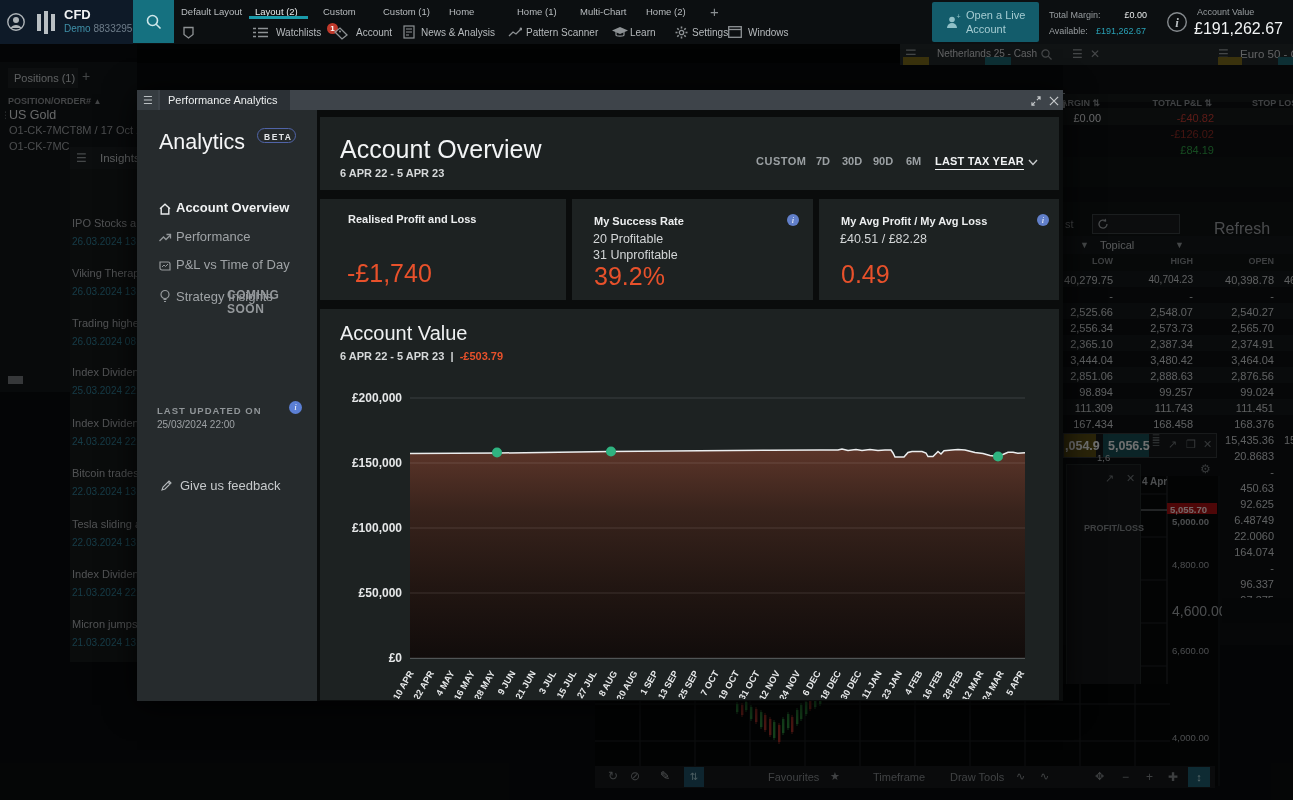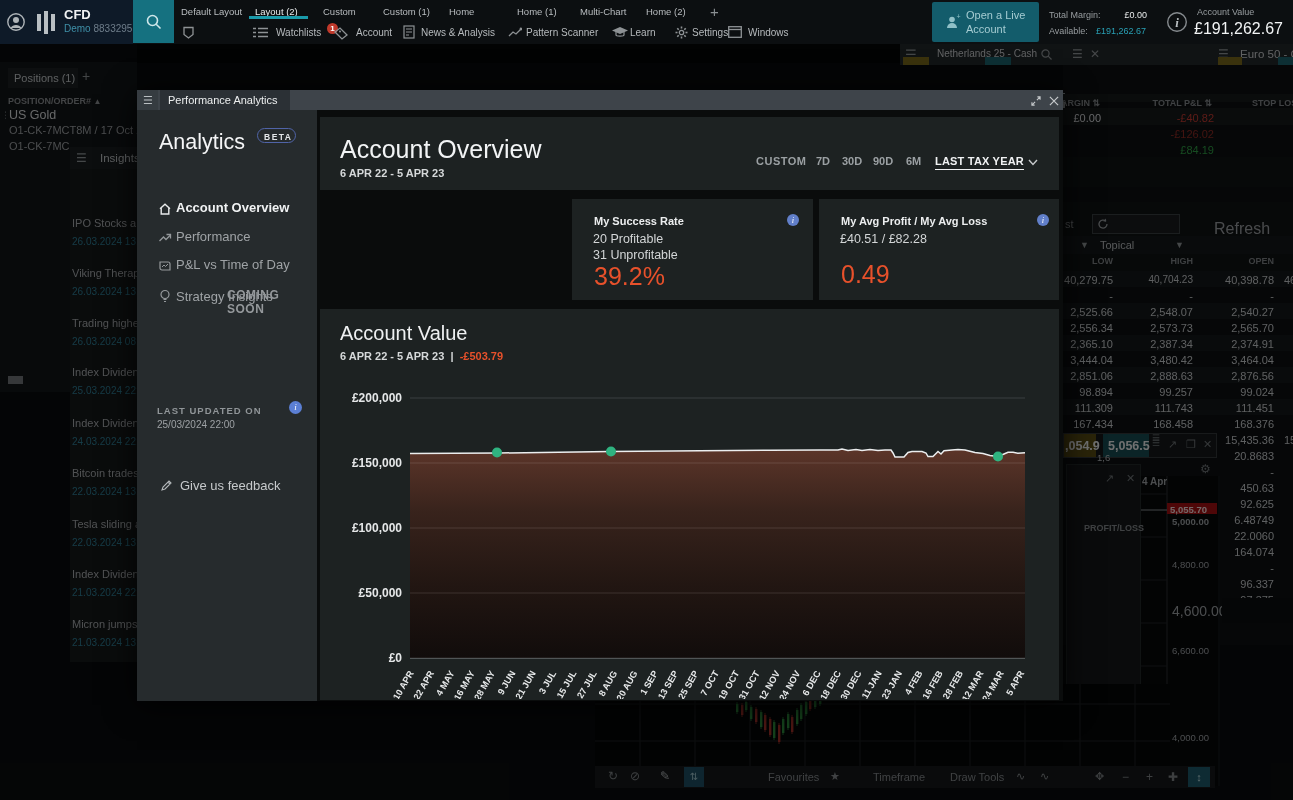--- a/index.html
+++ b/index.html
@@ -446,20 +446,24 @@
         <div class="abs" style="left:496px;top:38px;font-size:11px;font-weight:bold;color:#9ba0a3;">7D</div>
         <div class="abs" style="left:522px;top:38px;font-size:11px;font-weight:bold;color:#9ba0a3;">30D</div>
         <div class="abs" style="left:553px;top:38px;font-size:11px;font-weight:bold;color:#9ba0a3;">90D</div>
         <div class="abs" style="left:586px;top:38px;font-size:11px;font-weight:bold;color:#9ba0a3;">6M</div>
         <div class="abs" style="left:615px;top:38px;font-size:11px;font-weight:bold;letter-spacing:0.2px;color:#f0f2f3;border-bottom:1.5px solid #f0f2f3;padding-bottom:2px;">LAST TAX YEAR</div>
         <svg class="abs" style="left:708px;top:42px;" width="10" height="7" viewBox="0 0 10 7">
             <path d="M1 1 L5 5.5 L9 1" fill="none" stroke="#c6cacc" stroke-width="1.4"></path>
           </svg>
       </div>
 
+      <div class="abs" style="left:3px;top:89px;width:246px;height:101px;background:#1d2222;">
+        <div class="abs" style="left:28px;top:14px;font-size:11px;font-weight:bold;color:#eceeef;">Realised Profit and Loss</div>
+        <div class="abs" style="left:27px;top:60px;font-size:25px;color:#e8512b;">-£1,740</div>
+      </div>
       <div class="abs" style="left:255px;top:89px;width:241px;height:101px;background:#1d2222;">
         <div class="abs" style="left:22px;top:16px;font-size:11px;font-weight:bold;color:#eceeef;">My Success Rate</div>
         <div class="abs" style="left:21px;top:33px;font-size:12.5px;color:#d3d6d7;">20 Profitable</div>
         <div class="abs" style="left:21px;top:49px;font-size:12.5px;color:#d3d6d7;">31 Unprofitable</div>
         <div class="abs" style="left:22px;top:63px;font-size:25px;color:#e8512b;">39.2%</div>
         <div class="abs" style="left:215px;top:15px;width:12px;height:12px;border-radius:6px;background:#617fc9;color:#fff;font-size:8.5px;text-align:center;line-height:12px;font-style:italic;font-family:'Liberation Serif';">i</div>
       </div>
       <div class="abs" style="left:502px;top:89px;width:240px;height:101px;background:#1d2222;">
         <div class="abs" style="left:22px;top:16px;font-size:11px;font-weight:bold;color:#eceeef;">My Avg Profit / My Avg Loss</div>
         <div class="abs" style="left:21px;top:33px;font-size:12.5px;color:#d3d6d7;">£40.51 / £82.28</div>

